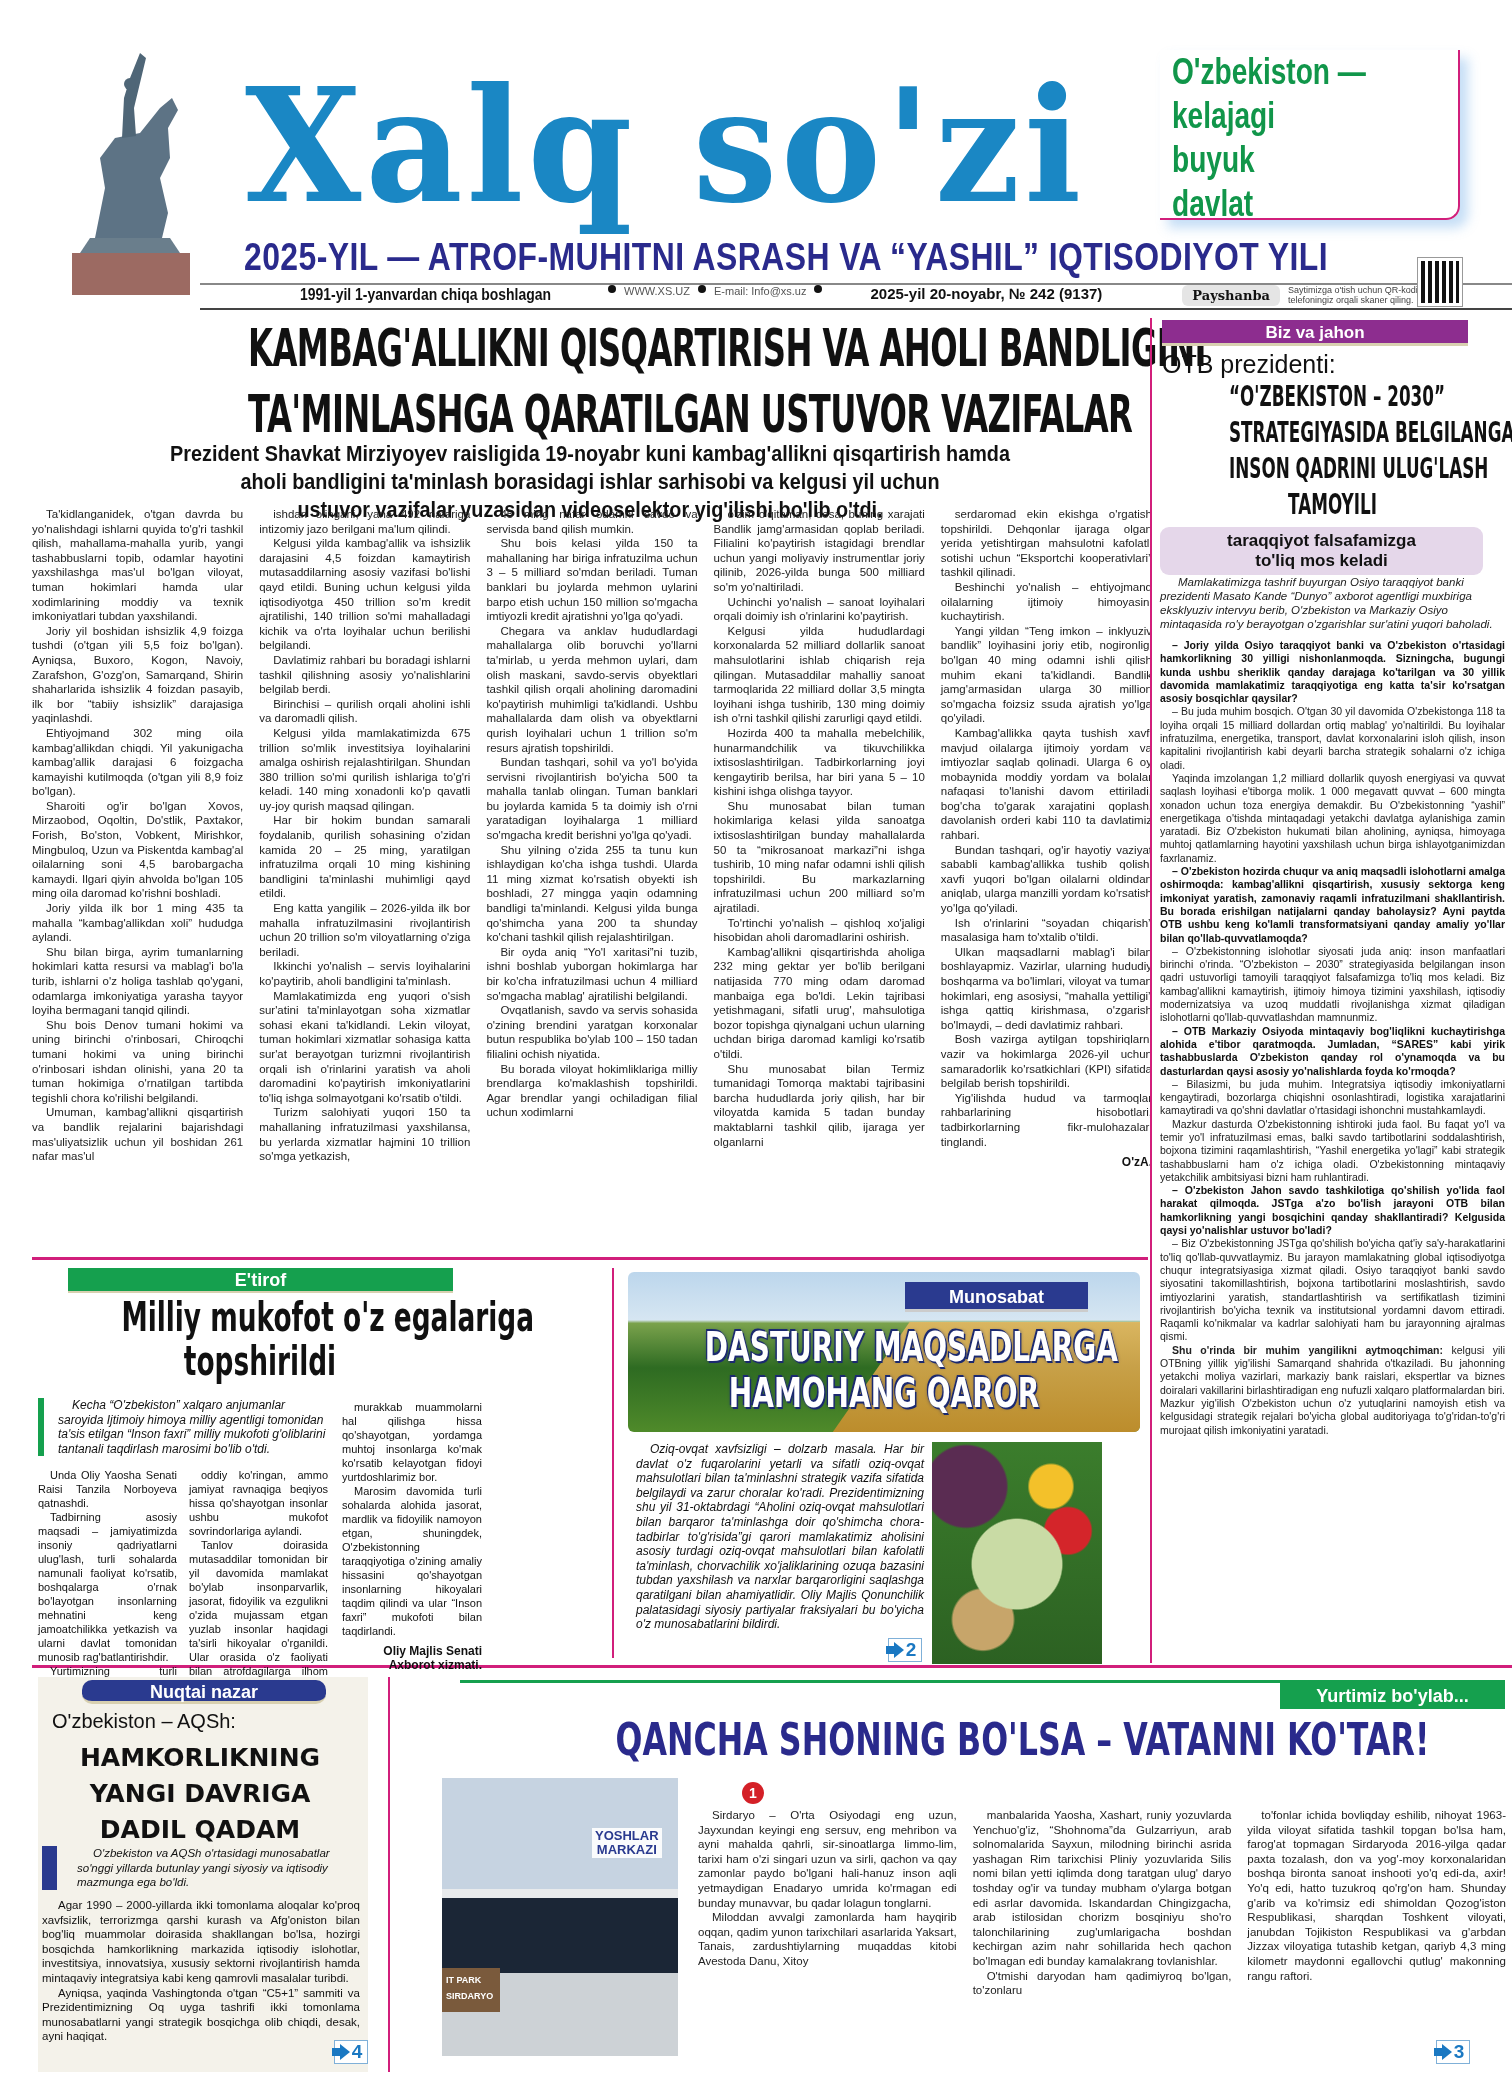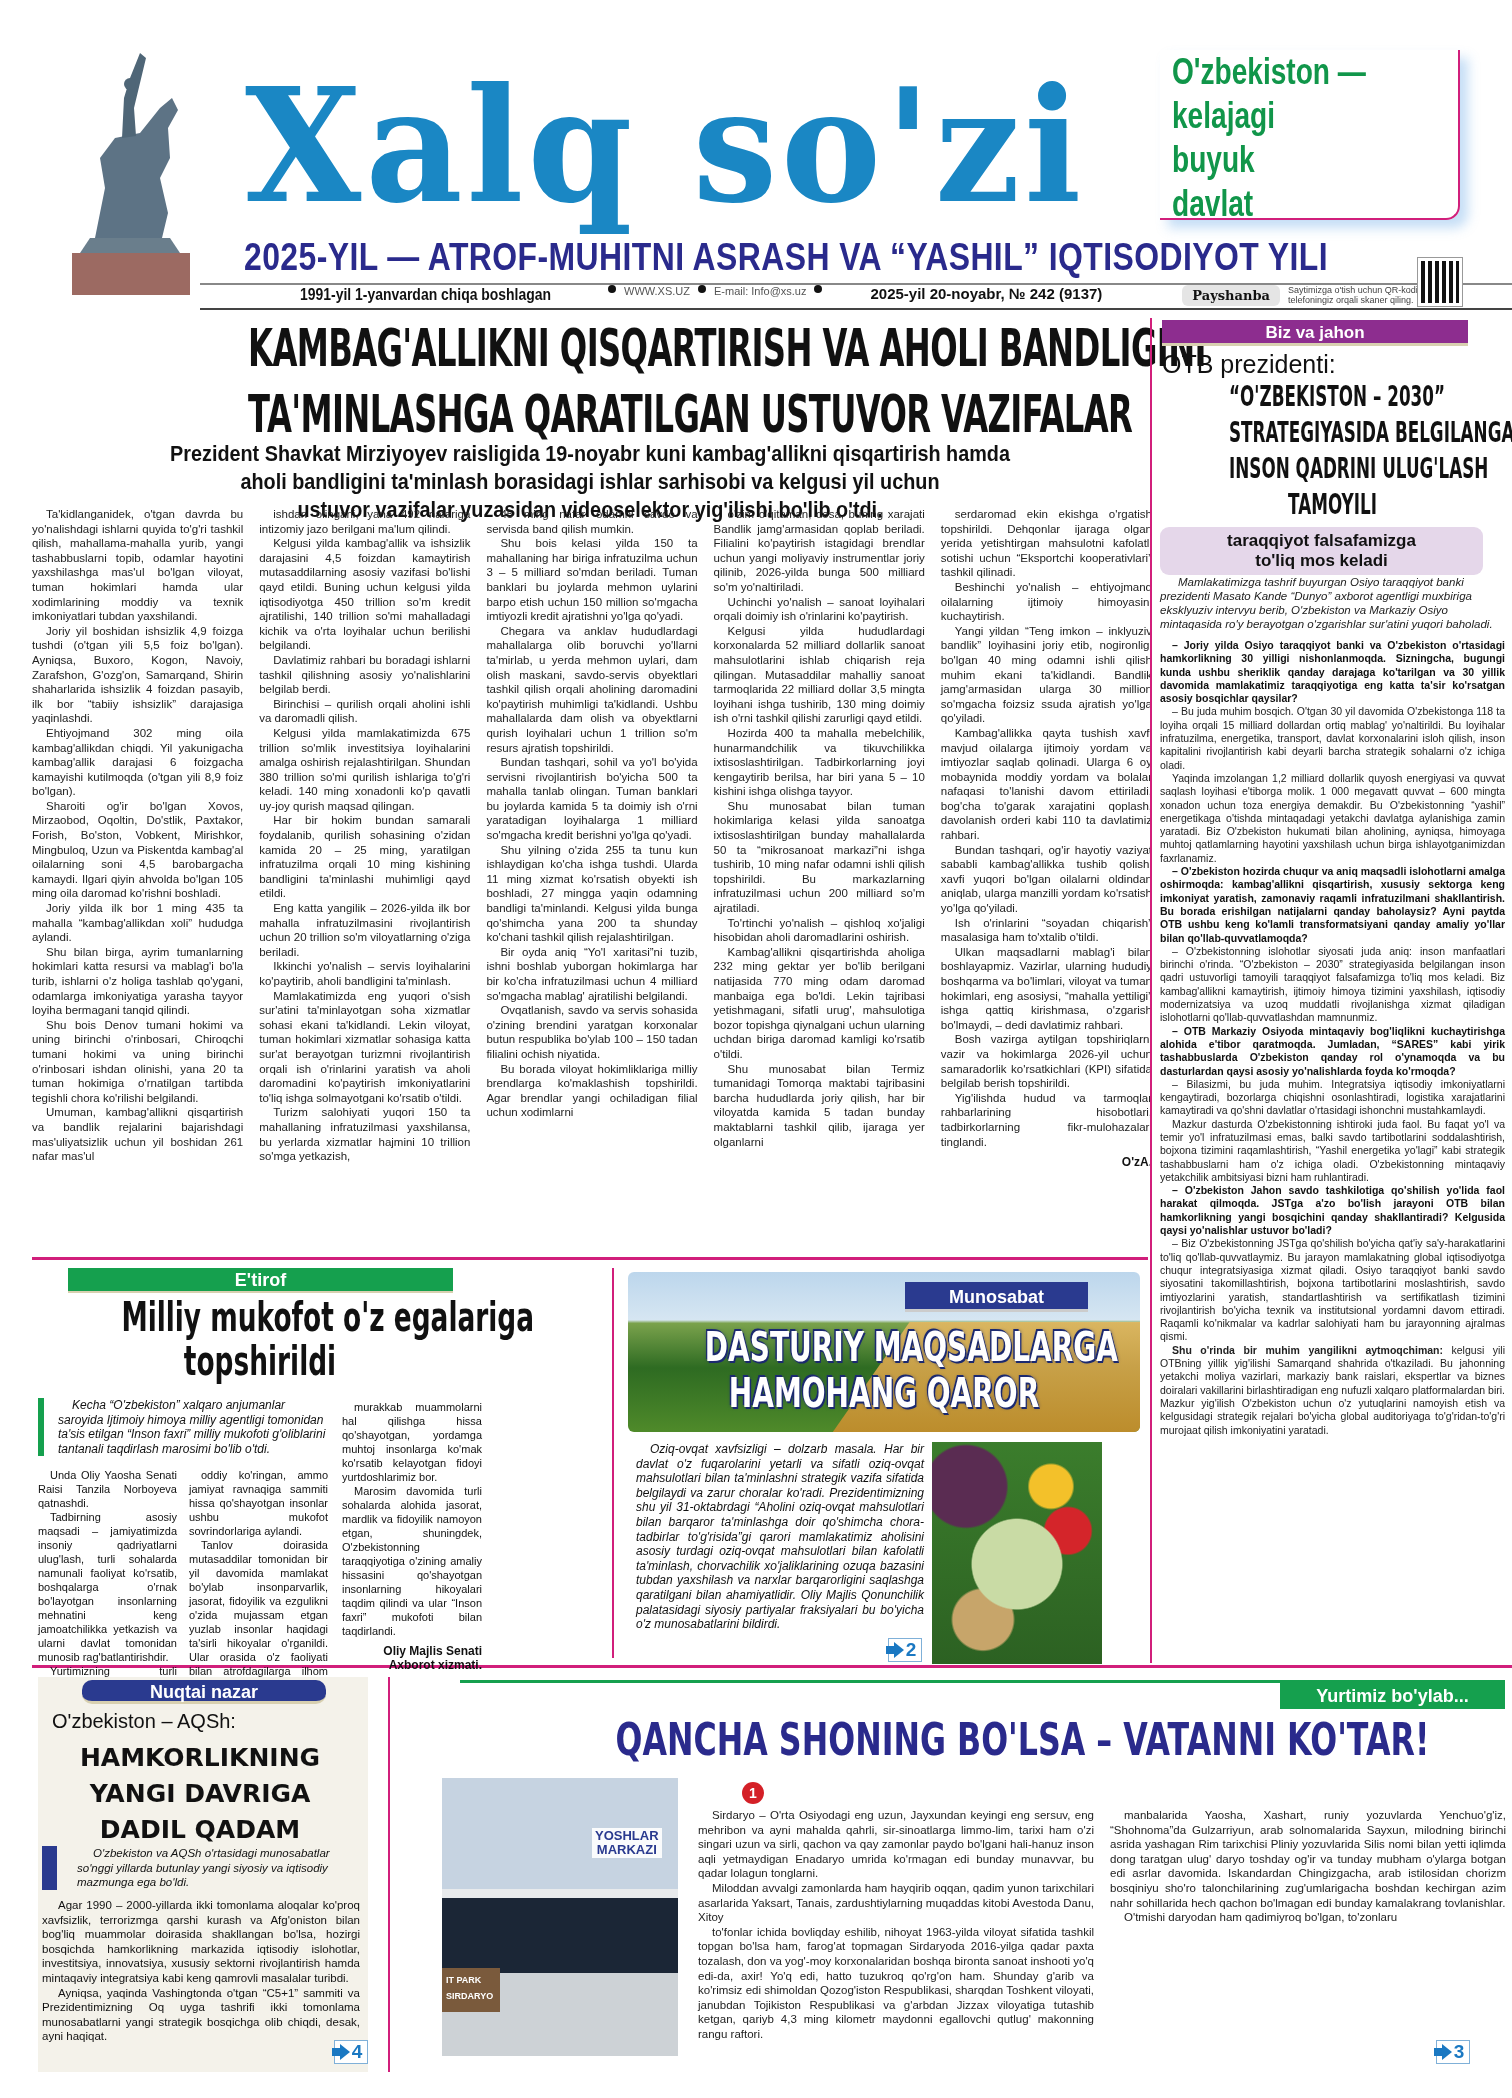--- a/index.html
+++ b/index.html
@@ -85,21 +85,21 @@
   .nuq-body p { font-size: 11.5px; line-height: 14.6px; text-align: justify; text-indent: 16px; }
 
   .yurt-bar { left: 460px; top: 1680px; width: 1045px; height: 3px; background: #15a04e; }
   .yurt-rubric { left: 1280px; top: 1683px; width: 225px; height: 26px; background: #15a04e; color:#fff; font-weight:bold; font-size: 18px; text-align:center; line-height: 26px; }
   .yurt-title { left: 470px; top: 1712px; width: 1040px; text-align: center; font-family:"DejaVu Sans",sans-serif; font-weight:bold; font-size: 44px; color: #2a2a8c; line-height: 56px; }
   .yurt-title span { display:block; transform: scaleX(.72); white-space:nowrap; }
   .yurt-photo { left: 442px; top: 1778px; width: 236px; height: 278px; background: linear-gradient(180deg,#c6d3e1 0 40%, #e8eaec 40% 43%, #1b2636 43% 70%, #cdd2d6 70% 100%); }
   .yurt-photo .sign1 { position:absolute; left:150px; top:50px; color:#2a3a8f; font-weight:bold; font-size: 13px; text-align:center; background: rgba(255,255,255,.9); padding: 1px 3px; line-height: 14px; }
   .yurt-photo .sign2 { position:absolute; left:0; top:190px; width:58px; height:44px; background:#7a5a3c; color:#fff; font-size: 9px; font-weight:bold; padding: 4px; line-height: 16px; }
   .num-badge { left: 742px; top: 1782px; width: 22px; height: 22px; border-radius: 50%; background: #d42027; color: #fff; font-weight: bold; font-size: 14px; text-align: center; line-height: 22px; }
-  .yurt-cols { left: 698px; top: 1808px; width: 808px; display: grid; grid-template-columns: repeat(2, 1fr); column-gap: 16px; }
+  .yurt-cols { left: 698px; top: 1808px; width: 808px; display: grid; grid-template-columns: repeat(3, 1fr); column-gap: 16px; }
   .yurt-cols p { font-size: 11.5px; line-height: 14.6px; text-align: justify; text-indent: 14px; color:#222; }
 </style>
 </head>
 <body>
 
 <svg class="abs statue" viewBox="0 0 140 260">
   <rect x="12" y="215" width="118" height="42" fill="#9c6a62"></rect>
   <polygon points="20,215 120,215 110,200 30,200" fill="#6a7e8c"></polygon>
   <path d="M35 200 L45 150 L40 120 L55 100 L80 95 L100 70 L112 60 L118 72 L108 90 L110 120 L100 140 L108 175 L102 200 Z" fill="#5d7385"></path>
   <path d="M62 100 L64 60 L70 40 L80 15 L86 20 L80 45 L74 70 L76 98 Z" fill="#4f6677"></path>
@@ -233,21 +233,21 @@
   <span>topshirildi</span>
 </div>
 <div class="abs etirof-lead">Kecha “O'zbekiston” xalqaro anjumanlar saroyida Ijtimoiy himoya milliy agentligi tomonidan ta'sis etilgan “Inson faxri” milliy mukofoti g'oliblarini tantanali taqdirlash marosimi bo'lib o'tdi.</div>
 <div class="abs etirof-cols">
   <div>
     <p>Unda Oliy Yaosha Senati Raisi Tanzila Norboyeva qatnashdi.</p>
     <p>Tadbirning asosiy maqsadi – jamiyatimizda insoniy qadriyatlarni ulug'lash, turli sohalarda namunali faoliyat ko'rsatib, boshqalarga o'rnak bo'layotgan insonlarning mehnatini keng jamoatchilikka yetkazish va ularni davlat tomonidan munosib rag'batlantirishdir.</p>
     <p>Yurtimizning turli hududlarida mehnat qilayotgan, bir qarashda</p>
   </div>
   <div>
-    <p>oddiy ko'ringan, ammo jamiyat ravnaqiga sammiti hissa qo'shayotgan insonlar ushbu mukofot sovrindorlariga aylandi.</p>
+    <p>oddiy ko'ringan, ammo jamiyat ravnaqiga beqiyos hissa qo'shayotgan insonlar ushbu mukofot sovrindorlariga aylandi.</p>
     <p>Tanlov doirasida mutasaddilar tomonidan bir yil davomida mamlakat bo'ylab insonparvarlik, jasorat, fidoyilik va ezgulikni o'zida mujassam etgan yuzlab insonlar haqidagi ta'sirli hikoyalar o'rganildi. Ular orasida o'z faoliyati bilan atrofdagilarga ilhom berayotgan, jamiyatdagi</p>
   </div>
 </div>
 <div class="abs etirof-col3">
   <p>murakkab muammolarni hal qilishga hissa qo'shayotgan, yordamga muhtoj insonlarga ko'mak ko'rsatib kelayotgan fidoyi yurtdoshlarimiz bor.</p>
   <p>Marosim davomida turli sohalarda alohida jasorat, mardlik va fidoyilik namoyon etgan, shuningdek, O'zbekistonning taraqqiyotiga o'zining amaliy hissasini qo'shayotgan insonlarning hikoyalari taqdim qilindi va ular “Inson faxri” mukofoti bilan taqdirlandi.</p>
   <div class="sign">
     <div>Oliy Majlis Senati</div>
     <div>Axborot xizmati.</div>
   </div>

